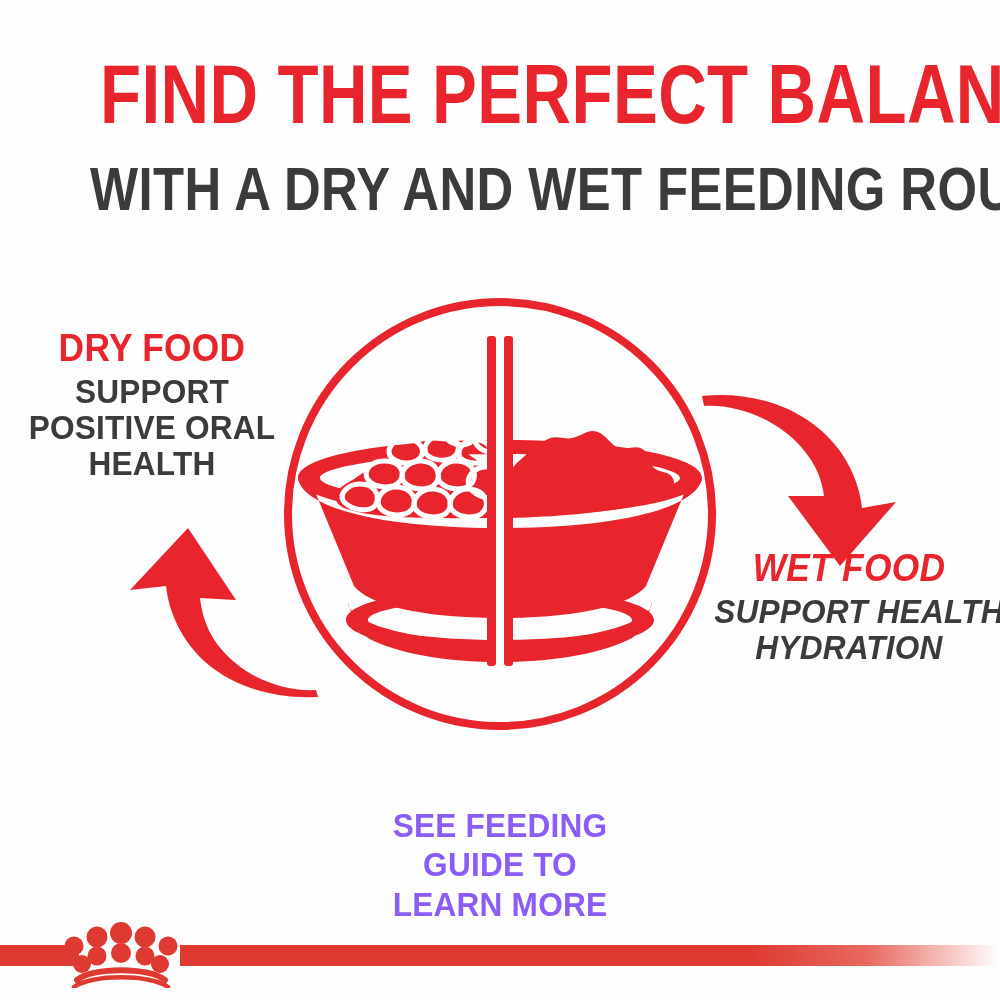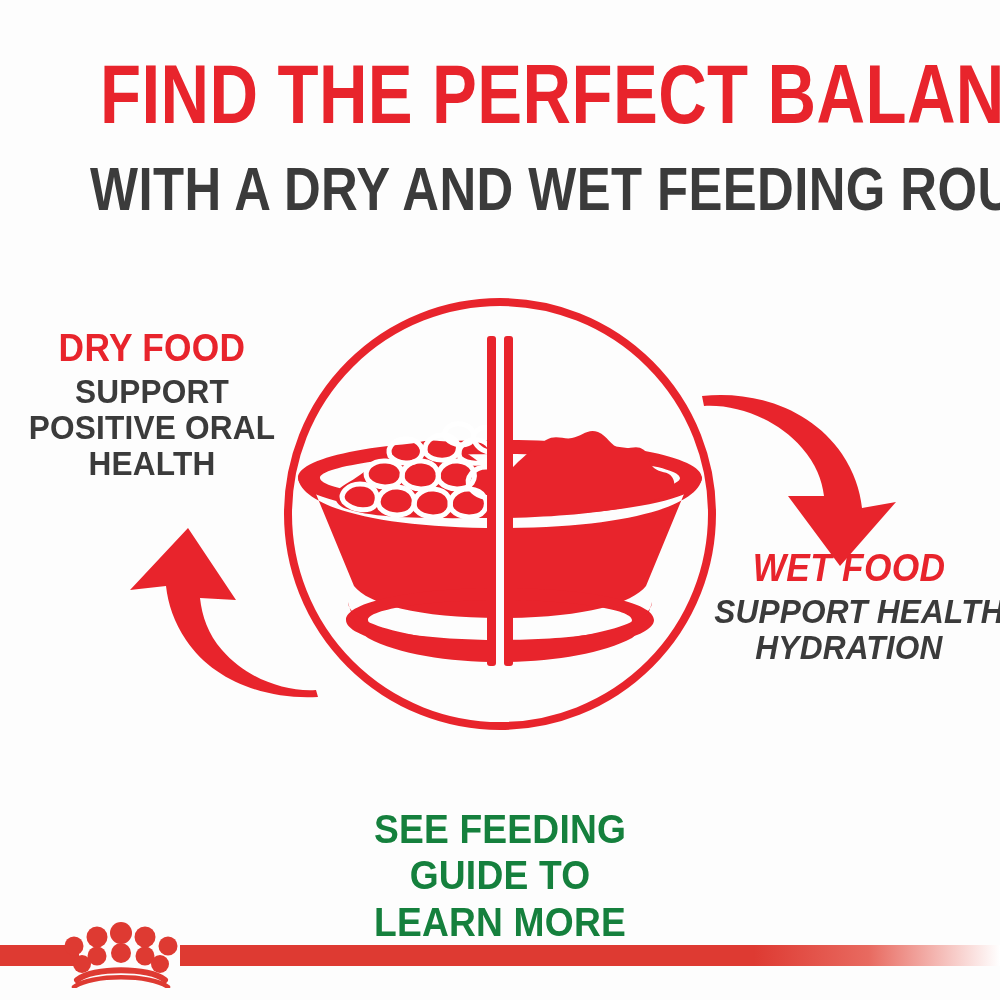--- a/index.html
+++ b/index.html
@@ -71,23 +71,23 @@
 
   #dry-block  { left: 12px;  top: 328px; width: 280px; }
   #wet-block  { right: 6px;  top: 548px; width: 290px; font-style: italic; }
 
   
   #cta-block {
     position: absolute;
     left: 0; right: 0;
     top: 806px;
     text-align: center;
-    color: #15803d;
+    color: #8b5cf6;
     font-weight: 700;
-    font-size: 40px;
+    font-size: 34px;
     line-height: 1.16;
     text-transform: uppercase;
     letter-spacing: 0.2px;
   }
   #cta-block span { display: block; transform: scaleX(0.93); }
 
   
   #illustration {
     position: absolute;
     left: 258px;

